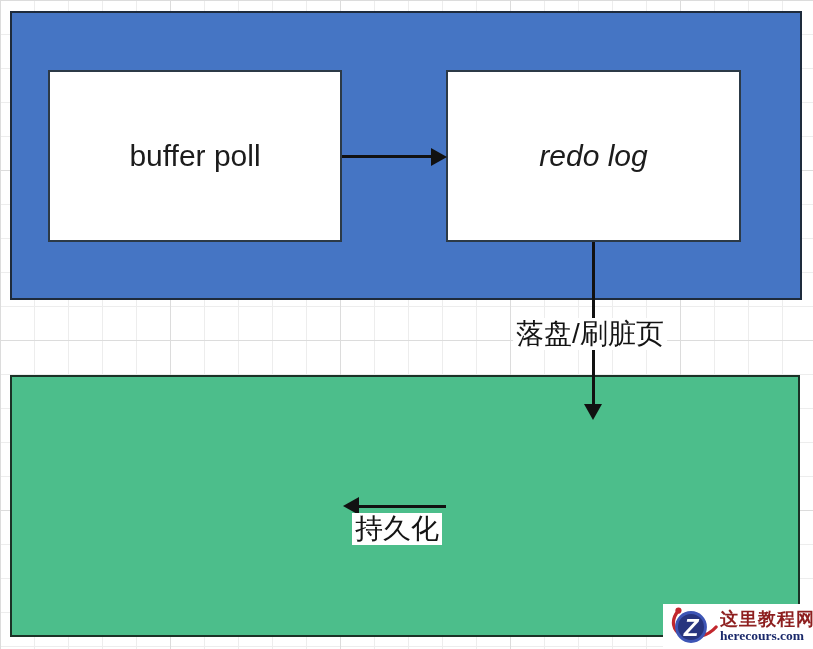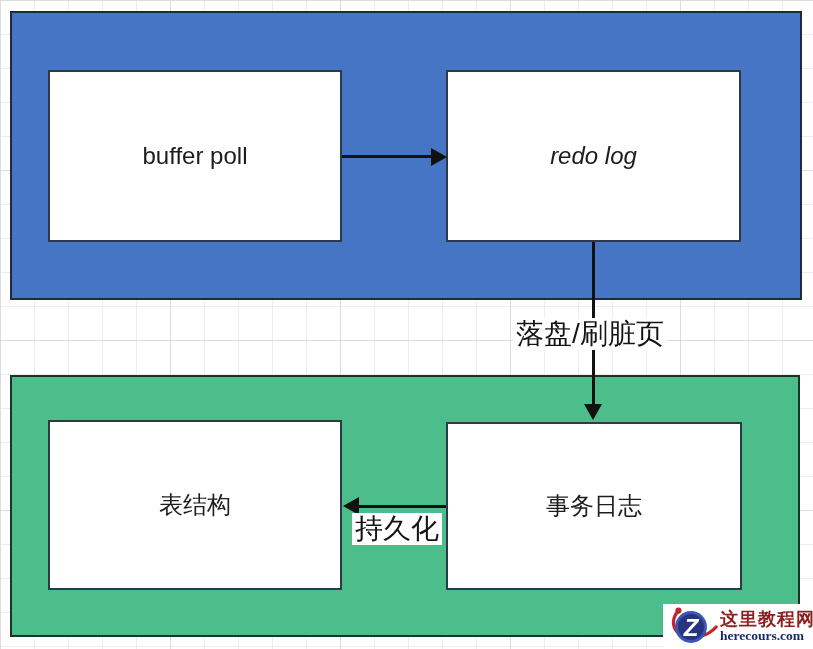--- a/index.html
+++ b/index.html
@@ -35,21 +35,21 @@
   }
 
   .node {
     position: absolute;
     box-sizing: border-box;
     background: #ffffff;
     border: 2px solid #2c3a47;
     display: flex;
     align-items: center;
     justify-content: center;
-    font-size: 24px;
+    font-size: 30px;
     color: #1c1c1c;
   }
   .node-buffer-pool   { left: 48px;  top: 70px;  width: 294px; height: 172px; }
   .node-redo-log      { left: 446px; top: 70px;  width: 295px; height: 172px; font-style: italic; }
   .node-table-struct  { left: 48px;  top: 420px; width: 294px; height: 170px; }
   .node-trans-log     { left: 446px; top: 422px; width: 296px; height: 168px; }
 
   .edge-line {
     position: absolute;
     background: #111111;
@@ -134,27 +134,21 @@
   <div class="zone zone-disk"></div>
 
   <div class="node node-buffer-pool">
     <span>buffer poll</span>
   </div>
 
   <div class="node node-redo-log">
     <span>redo log</span>
   </div>
 
-  <div class="node node-table-struct">
-    <span>表结构</span>
-  </div>
 
-  <div class="node node-trans-log">
-    <span>事务日志</span>
-  </div>
 
   <div class="edge-line line-buffer-redo"></div>
   <div class="arrow-head head-right"></div>
 
   <div class="edge-line line-redo-down"></div>
   <div class="arrow-head head-down"></div>
   <div class="edge-label label-flush">落盘/刷脏页</div>
 
   <div class="edge-line line-persist"></div>
   <div class="arrow-head head-left"></div>

